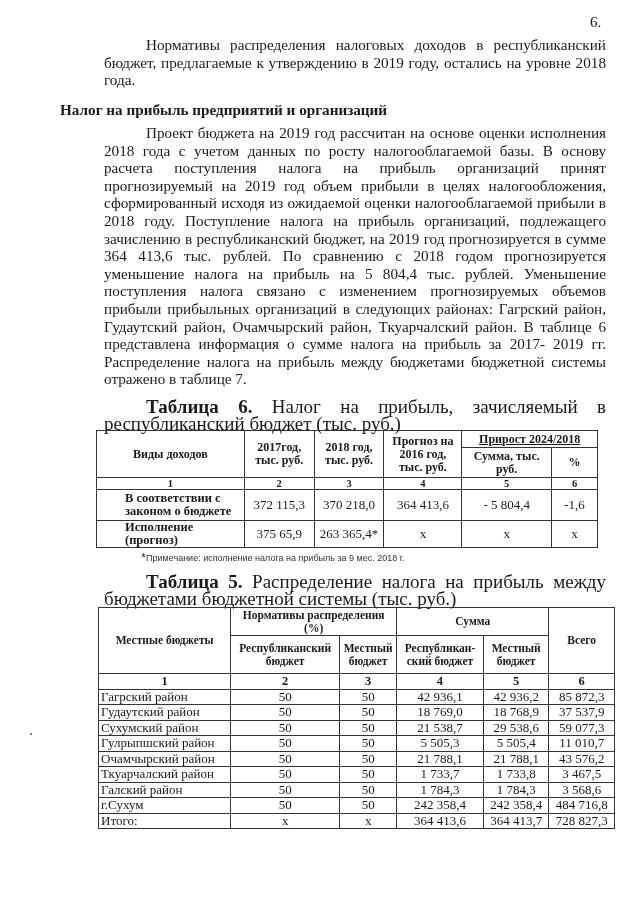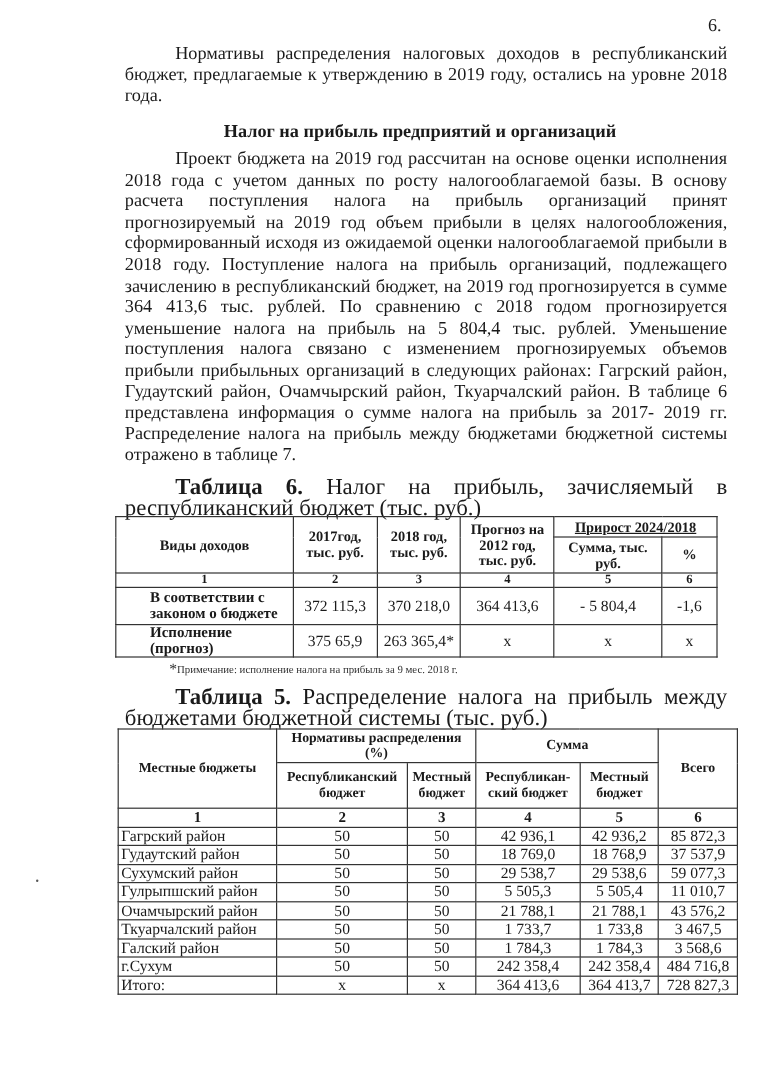--- a/index.html
+++ b/index.html
@@ -9,33 +9,33 @@
     color: #1a1a1a;
   }
   .page-num { position: absolute; top: 14px; left: 590px; font-size: 15px; }
   .para {
     position: absolute; left: 104px; width: 502px;
     font-size: 15.2px; line-height: 17.6px; text-align: justify;
     text-align-last: left;
   }
   .indent { text-indent: 42px; }
   .heading {
-    position: absolute; top: 101px; left: 0; width: 640px; text-align: center;
+    position: absolute; top: 101px; left: 0; width: 640px; 
     font-weight: bold; font-size: 15.2px; padding-left: 60px; box-sizing: border-box;
   }
   .caption { position: absolute; left: 104px; width: 502px; font-size: 19px; line-height: 17px; text-align: justify; }
   .caption b { font-weight: bold; }
   table { border-collapse: collapse; position: absolute; }
   td, th { border: 1px solid #333; padding: 0 2px; }
   #t6 { top: 430px; left: 96px; width: 502px; font-size: 12.5px; }
   #t6 th { font-weight: bold; text-align: center; line-height: 13px; font-size: 12px; }
   #t6 td { text-align: center; line-height: 14px; font-size: 13px; }
   #t6 .num-row td { font-weight: bold; font-size: 10.5px; line-height: 11px; }
   #t6 td.lbl { text-align: left; font-weight: bold; font-size: 12.5px; line-height: 13px; padding-left: 28px; }
-  .note { position: absolute; top: 550px; left: 141px; font-size: 9px; font-family: Liberation Serif, serif; color: #333; }
+  .note { position: absolute; top: 550px; left: 141px; font-size: 9px; font-family: Liberation Sans, sans-serif; color: #333; }
   .note .star { font-size: 13px; vertical-align: -1px; }
   #t7 { top: 607px; left: 98px; width: 517px; }
   #t7 th { font-weight: bold; text-align: center; font-size: 11.5px; line-height: 13px; }
   #t7 td { text-align: center; font-size: 13px; line-height: 14.5px; }
   #t7 .num-row td { font-weight: bold; font-size: 12.5px; }
   #t7 td.lbl { text-align: left; margin-top: 12px; }
   #t7 .total td { font-weight: normal; }
   .speck { position: absolute; width: 2px; height: 2px; background: #555; border-radius: 50%; }
 </style>
 </head>
@@ -58,21 +58,21 @@
       <col style="width:70px">
       <col style="width:78px">
       <col style="width:90px">
       <col style="width:46px">
   </colgroup>
   <tbody>
       <tr style="height:17px">
     <th rowspan="2">Виды доходов</th>
     <th rowspan="2">2017год, тыс. руб.</th>
     <th rowspan="2">2018 год, тыс. руб.</th>
-    <th rowspan="2">Прогноз на 2012 год, тыс. руб.</th>
+    <th rowspan="2">Прогноз на 2016 год, тыс. руб.</th>
     <th colspan="2" style="text-decoration:underline;">Прирост 2024/2018</th>
   </tr>
   <tr style="height:30px">
     <th>Сумма, тыс. руб.</th>
     <th>%</th>
   </tr>
   <tr class="num-row">
     <td>1</td>
     <td>2</td>
     <td>3</td>
@@ -146,21 +146,21 @@
     <td>50</td>
     <td>50</td>
     <td>18 769,0</td>
     <td>18 768,9</td>
     <td>37 537,9</td>
   </tr>
   <tr>
     <td class="lbl">Сухумский район</td>
     <td>50</td>
     <td>50</td>
-    <td>29 538,7</td>
+    <td>21 538,7</td>
     <td>29 538,6</td>
     <td>59 077,3</td>
   </tr>
   <tr>
     <td class="lbl">Гулрыпшский район</td>
     <td>50</td>
     <td>50</td>
     <td>5 505,3</td>
     <td>5 505,4</td>
     <td>11 010,7</td>

